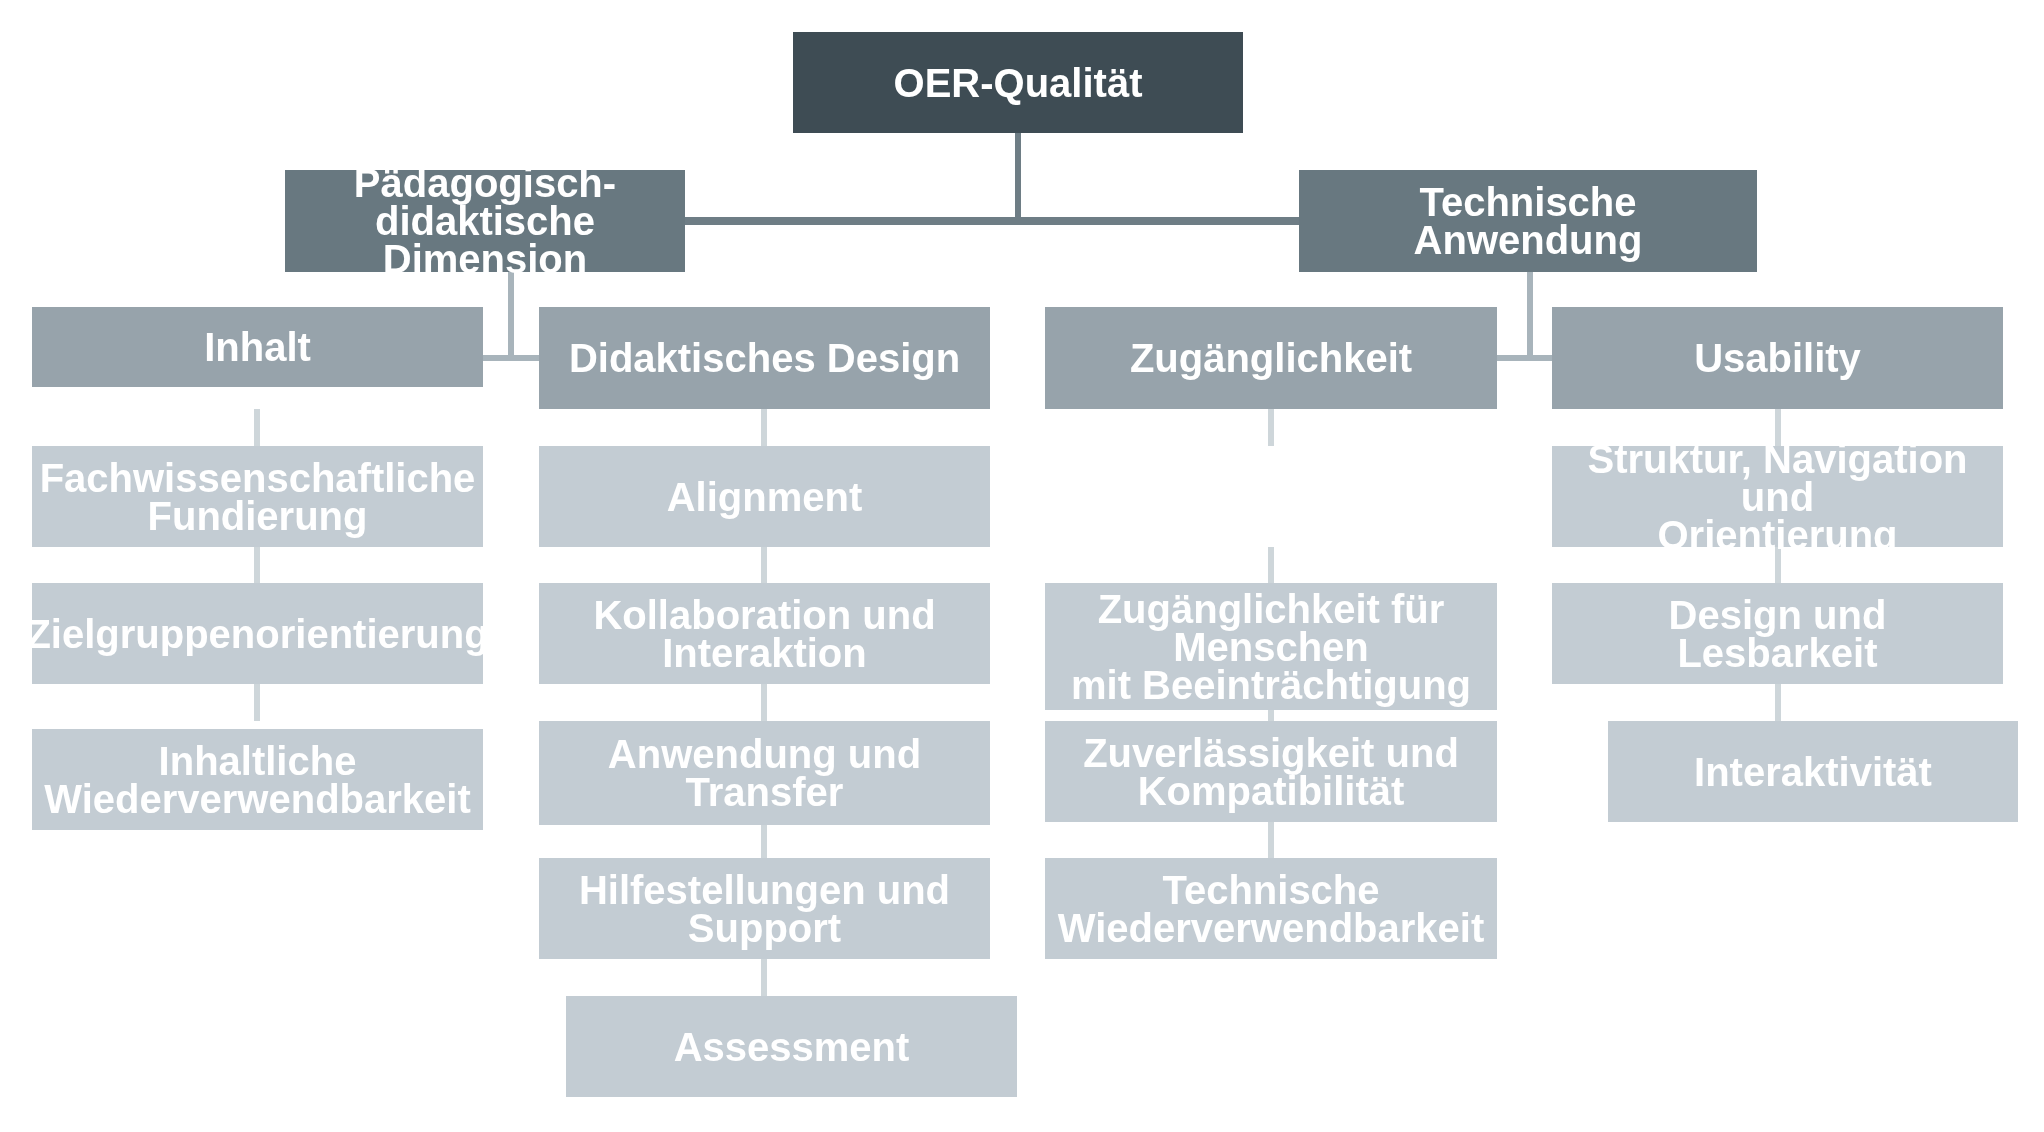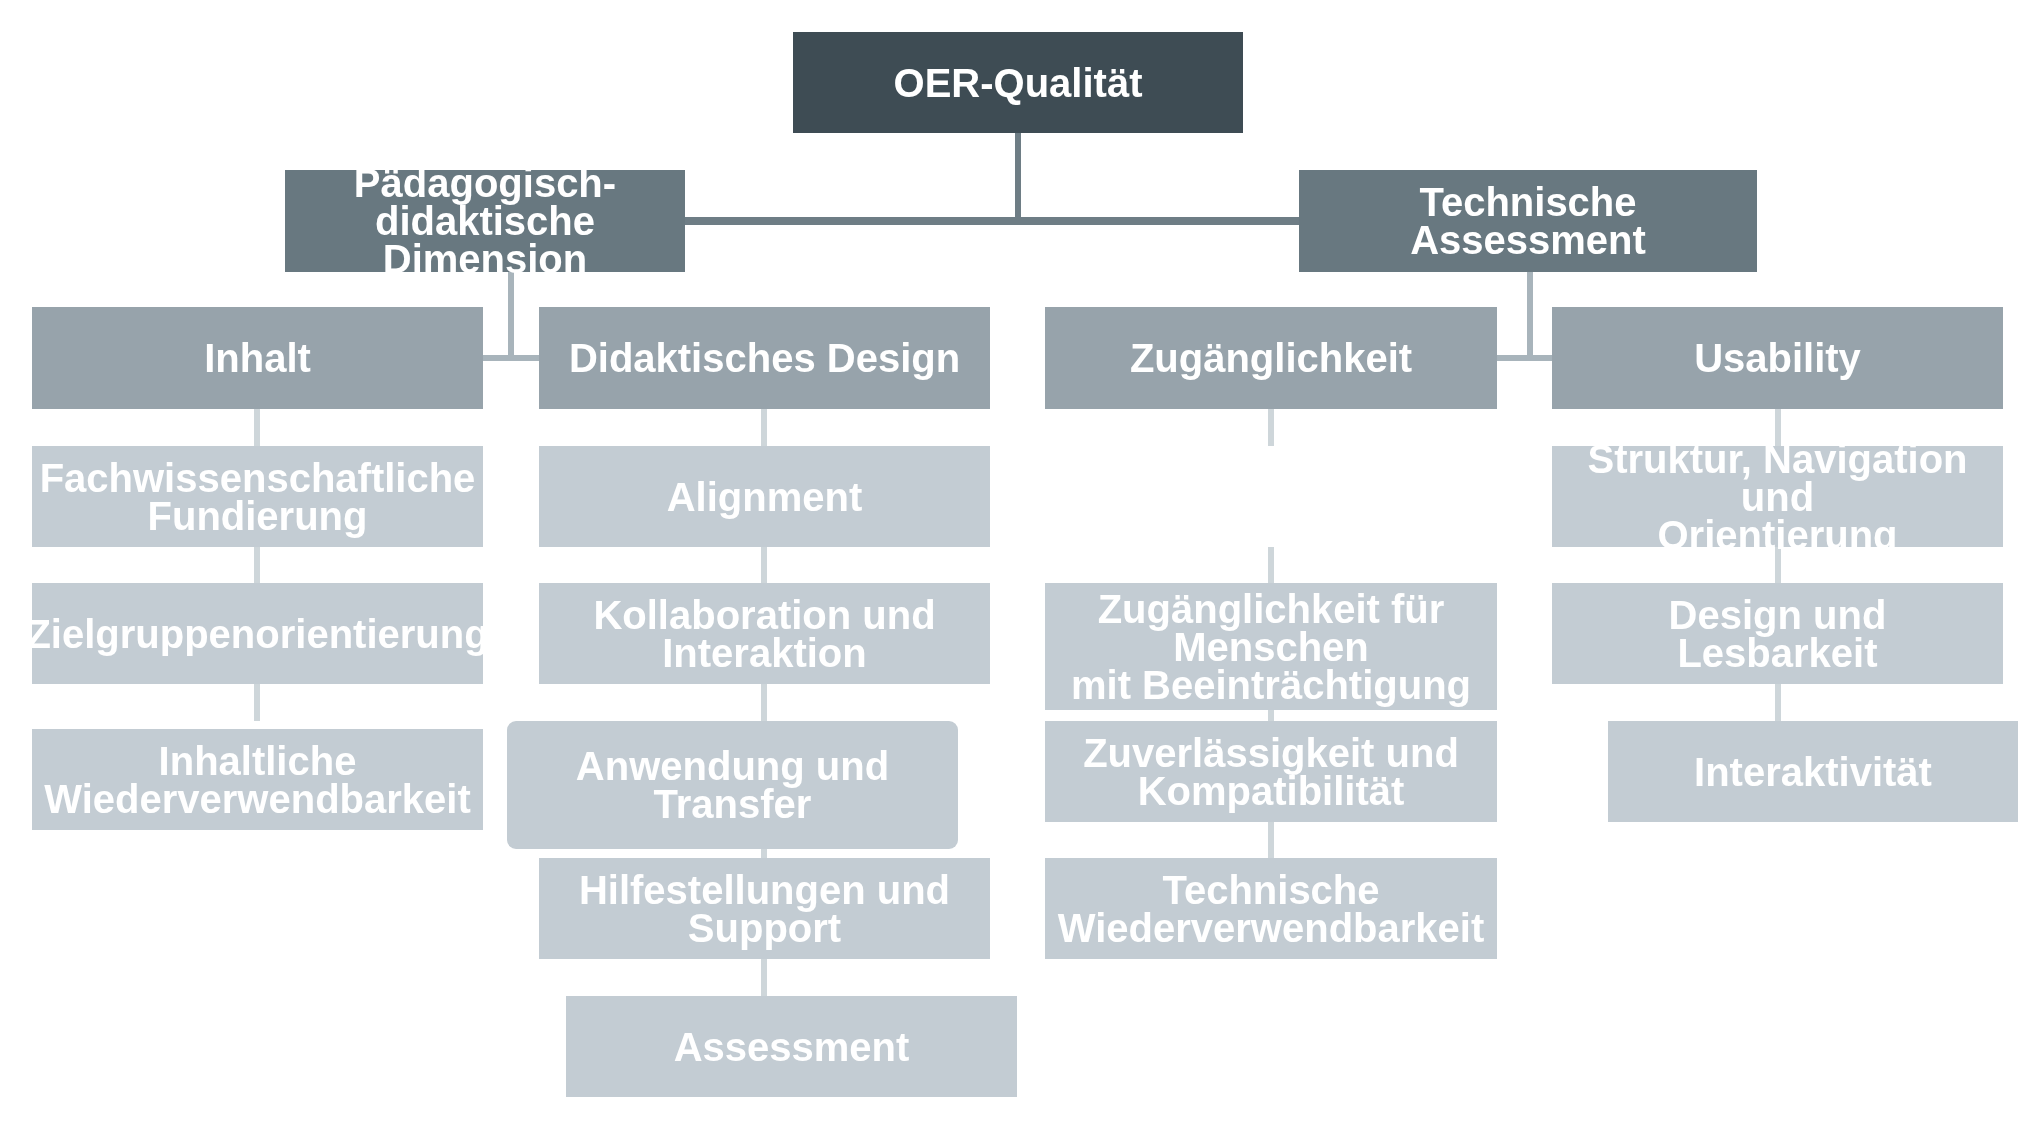--- a/index.html
+++ b/index.html
@@ -58,37 +58,37 @@
   <div class="line line-light" style="left:1268px;top:822px;width:6px;height:36px;"></div>
 
   <div class="line line-light" style="left:1775px;top:409px;width:6px;height:37px;"></div>
   <div class="line line-light" style="left:1775px;top:547px;width:6px;height:36px;"></div>
   <div class="line line-light" style="left:1775px;top:684px;width:6px;height:37px;"></div>
 
   <div class="node l1" style="left:793px;top:32px;width:450px;height:101px;">OER-Qualität</div>
 
   <div class="node l2" style="left:285px;top:170px;width:400px;height:102px;">Pädagogisch-didaktische
 Dimension</div>
-  <div class="node l2" style="left:1299px;top:170px;width:458px;height:102px;">Technische Assessment</div>
+  <div class="node l2" style="left:1299px;top:170px;width:458px;height:102px;">Technische Anwendung</div>
 
-  <div class="node l3" style="left:32px;top:307px;width:451px;height:102px;">Inhalt</div>
+  <div class="node l3" style="left:32px;top:307px;width:451px;height:80px;">Inhalt</div>
   <div class="node l3" style="left:539px;top:307px;width:451px;height:102px;">Didaktisches Design</div>
   <div class="node l3" style="left:1045px;top:307px;width:452px;height:102px;">Zugänglichkeit</div>
   <div class="node l4" style="left:32px;top:446px;width:451px;height:101px;">Fachwissenschaftliche
 Fundierung</div>
 
   <div class="node l3" style="left:1552px;top:307px;width:451px;height:102px;">Usability</div>
   <div class="node l4" style="left:32px;top:583px;width:451px;height:101px;">Zielgruppenorientierung</div>
   <div class="node l4" style="left:32px;top:721px;width:451px;height:101px;margin-top:8px;">Inhaltliche
 Wiederverwendbarkeit</div>
 
   <div class="node l4" style="left:539px;top:446px;width:451px;height:101px;">Alignment</div>
   <div class="node l4" style="left:539px;top:583px;width:451px;height:101px;">Kollaboration und
 Interaktion</div>
-  <div class="node l4" style="left:507px;top:721px;width:451px;height:128px;border-radius:9px;">Anwendung und
+  <div class="node l4" style="left:539px;top:721px;width:451px;height:104px;">Anwendung und
 Transfer</div>
   <div class="node l4" style="left:539px;top:858px;width:451px;height:101px;">Hilfestellungen und
 Support</div>
   <div class="node l4" style="left:566px;top:996px;width:451px;height:101px;">Assessment</div>
 
   <div class="node l4" style="left:1045px;top:583px;width:452px;height:127px;">Zugänglichkeit für Menschen
 mit Beeinträchtigung</div>
   <div class="node l4" style="left:1045px;top:721px;width:452px;height:101px;">Zuverlässigkeit und
 Kompatibilität</div>
   <div class="node l4" style="left:1045px;top:858px;width:452px;height:101px;">Technische

